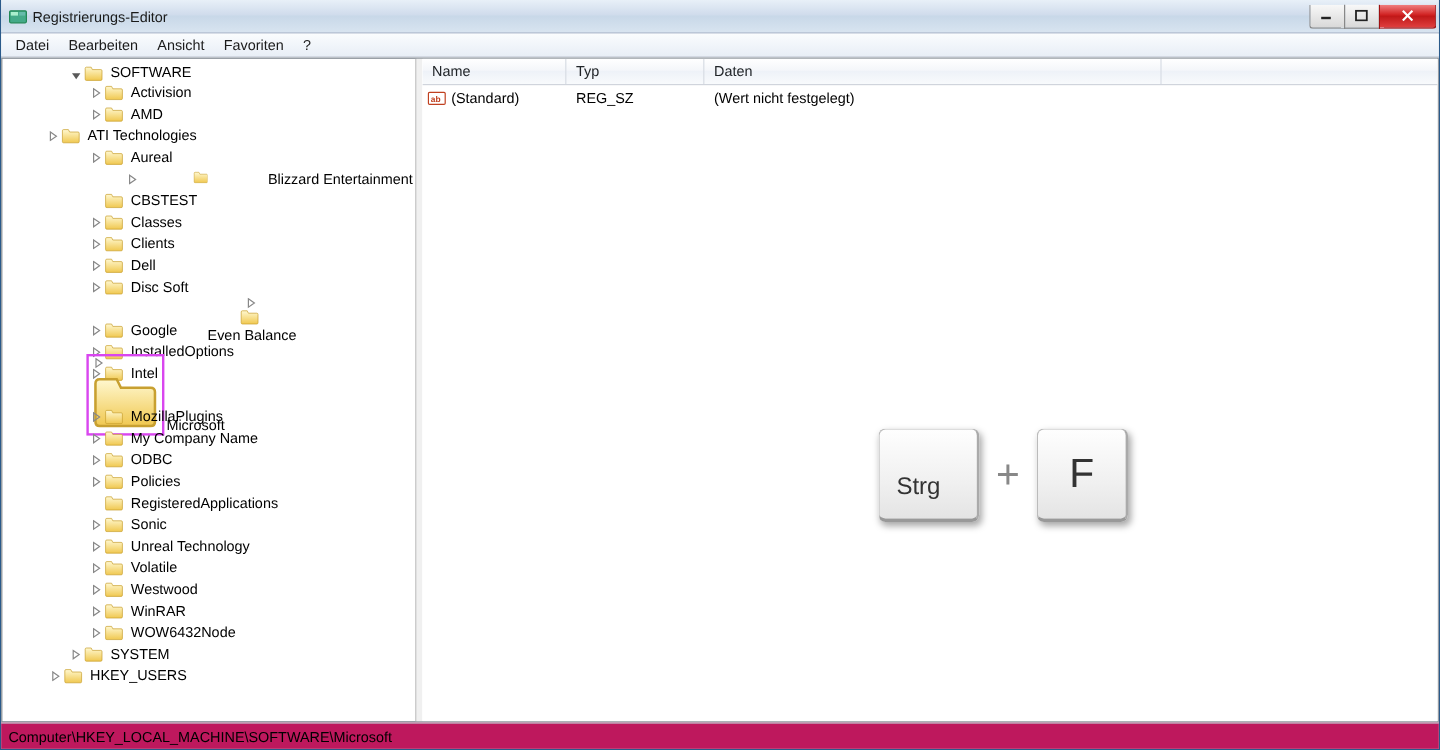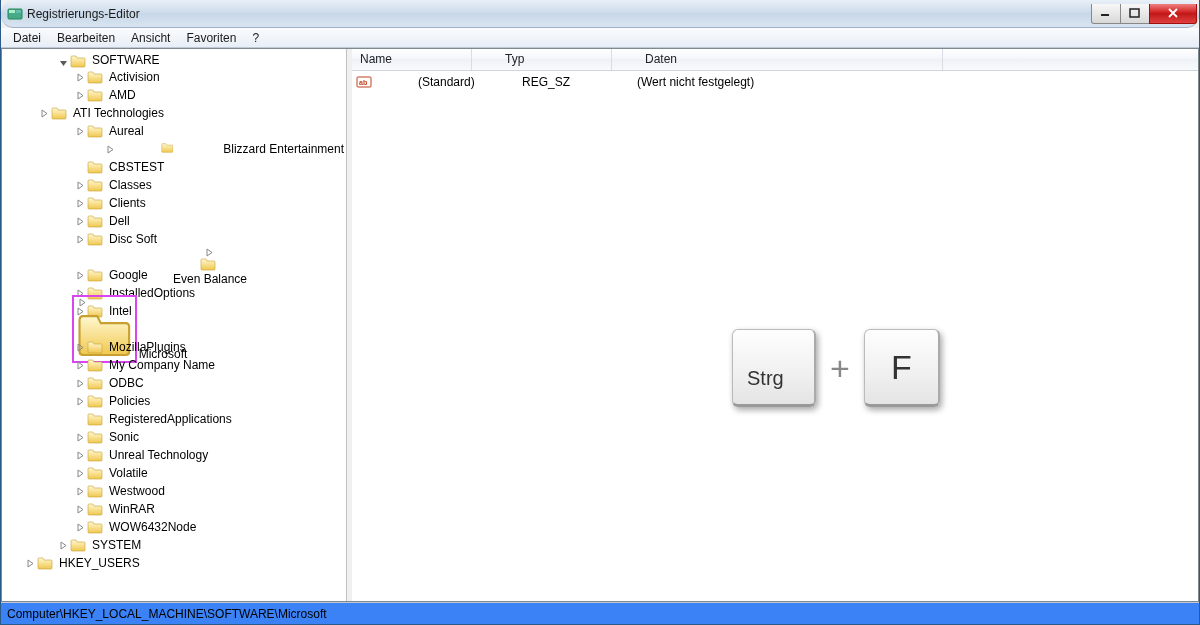--- a/index.html
+++ b/index.html
@@ -1,20 +1,20 @@
 <!DOCTYPE html>
 <html><head>
 <meta charset="utf-8">
 <style>
   * { box-sizing: border-box; margin: 0; padding: 0; }
   body { font-family: "Segoe UI", Tahoma, sans-serif; font-size: 12px; background: #5a8bb8; overflow: hidden; }
   
   .window { width: 1200px; height: 625px; background: #f0f0f0; display: flex; flex-direction: column; border: 1px solid #2a5a8a; border-top: none; position: relative; }
   
-  .titlebar { height: 28px; background: linear-gradient(to bottom, #e8f0f8 0%, #d0dcec 45%, #c8d8e8 50%, #d8e4f0 100%); display: flex; align-items: center; padding: 0 0 0 6px; border-bottom: 1px solid #a0b0c8; border-radius: 13px; }
+  .titlebar { height: 28px; background: linear-gradient(to bottom, #e8f0f8 0%, #d0dcec 45%, #c8d8e8 50%, #d8e4f0 100%); display: flex; align-items: center; padding: 0 0 0 6px; border-bottom: 1px solid #a0b0c8; }
   .titlebar-icon { width: 16px; height: 16px; margin-right: 4px; }
   .titlebar-title { flex: 1; color: #1a1a1a; font-size: 12px; }
   .window-controls { display: flex; height: 20px; margin-right: 2px; }
   .win-btn { width: 30px; height: 20px; display: flex; align-items: center; justify-content: center; border: 1px solid #888; border-top: none; background: linear-gradient(to bottom, #f8f8f8, #d8d8d8); margin-left: -1px; }
   .win-btn.min, .win-btn.max { border-radius: 0; }
   .win-btn.min { border-bottom-left-radius: 3px; }
   .win-btn.close { width: 48px; background: linear-gradient(to bottom, #f08080, #d02020 45%, #c01818 50%, #e04040); border-color: #a01010; border-bottom-right-radius: 3px; }
   .win-btn svg { width: 12px; height: 10px; }
   
   .menubar { height: 20px; background: linear-gradient(to bottom, #fafcfe, #e8eef6); display: flex; align-items: center; padding: 0 4px; border-bottom: 1px solid #c0c8d8; }
@@ -31,36 +31,36 @@
   .tree-node { display: flex; align-items: center; height: 18px; white-space: nowrap; padding-left: 4px; }
   .expander { width: 12px; height: 12px; display: flex; align-items: center; justify-content: center; margin-right: 1px; cursor: pointer; }
   .expander svg { width: 9px; height: 9px; }
   .folder-icon { width: 16px; height: 14px; margin-right: 4px; }
   .node-label { color: #000; padding: 1px 2px; }
   .node-highlighted { border: 2px solid #d946ef; padding:0 2px; margin-left:-2px;}
   
   .splitter { width: 5px; background: #f0f0f0; cursor: ew-resize; }
   
   .list-panel { flex: 1; display: flex; flex-direction: column; background: #fff; overflow: hidden; position:relative;}
-  .list-header { display: flex; height: 22px; background: linear-gradient(to bottom, #fff, #f4f6fa 45%, #eef2f8 50%, #f8fafc); border-bottom: 1px solid #d0d4dc; gap: 25px; }
+  .list-header { display: flex; height: 22px; background: linear-gradient(to bottom, #fff, #f4f6fa 45%, #eef2f8 50%, #f8fafc); border-bottom: 1px solid #d0d4dc; }
   .col-head { padding: 3px 8px; border-right: 1px solid #d8dce4; color: #202428; cursor: default; }
   .col-name { width: 120px; }
   .col-typ { width: 115px; }
   .col-daten { flex: 1; }
   .col-last { width:230px; border-right:none; }
   .list-body { flex: 1; padding: 2px 0; }
   .list-row { display: flex; height: 18px; align-items: center; padding-left: 4px; }
   .val-icon { width: 16px; height: 16px; margin-right: 4px; }
-  .cell-name { width: 100px; margin-left: 42px; }
+  .cell-name { width: 100px; }
   .cell-typ { width: 115px; padding-left:4px;}
   .cell-daten { flex: 1; padding-left:4px;}
   
-  .statusbar { height: 22px; background: #3b82f6; border-top: 1px solid #c0c8d0; display: flex; align-items: center; padding: 0 6px; font-size: 12px; color: #000; }
-  
-  .keyboard-overlay { position: absolute; left: 380px; top: 280px; display: flex; align-items: center; gap: 14px; pointer-events:none; z-index:50;}
+  .statusbar { height: 22px; background: #be185d; border-top: 1px solid #c0c8d0; display: flex; align-items: center; padding: 0 6px; font-size: 12px; color: #000; }
+  
+  .keyboard-overlay { position: absolute; left: 380px; top: 308px; display: flex; align-items: center; gap: 14px; pointer-events:none; z-index:50;}
   .keycap { background: linear-gradient(to bottom, #fefefe, #f0f0f0 60%, #e4e4e4); border: 1px solid #bbb; border-bottom: 3px solid #999; border-right: 2px solid #aaa; border-radius: 6px; box-shadow: 2px 3px 6px rgba(0,0,0,0.35); display: flex; align-items: center; padding: 18px 16px 14px 14px; font-family: Arial, sans-serif; color: #333; }
   .keycap.strg { font-size: 20px; width:84px; height:78px; align-items:flex-end;}
   .keycap.f { font-size: 34px; width:76px; height:78px; justify-content:center; align-items:center; padding:0;}
   .plus { font-size: 34px; color: #888; font-weight: 300; }
 </style>
 </head>
 <body>
 
 <div class="window">
 
@@ -563,21 +563,21 @@
                 <path d="M1 3 L1 12 Q1 13 2 13 L14 13 Q15 13 15 12 L15 5 Q15 4 14 4 L7 4 L6 2 L2 2 Q1 2 1 3 Z" fill="url(#g1)" stroke="#c8a030" stroke-width="0.6"></path>
                 <defs>
                   <linearGradient id="g1" x1="0" y1="0" x2="0" y2="1">
                     <stop offset="0" stop-color="#fff8d0"></stop>
                     <stop offset="1" stop-color="#f0c850"></stop>
                   </linearGradient>
                 </defs>
               </svg></span>
             <span class="node-label">SYSTEM</span>
           </div>
-          <div class="tree-node" style="padding-left: 22px; align-items: center;">
+          <div class="tree-node" style="padding-left: 38px; align-items: center;">
             <span class="expander">
               <svg viewBox="0 0 9 9">
                 <path d="M2 1 L7 4.5 L2 8 Z" fill="none" stroke="#888" stroke-width="1"></path>
               </svg>
             </span>
             <span class="folder-icon"><svg viewBox="0 0 16 14">
                 <path d="M1 3 L1 12 Q1 13 2 13 L14 13 Q15 13 15 12 L15 5 Q15 4 14 4 L7 4 L6 2 L2 2 Q1 2 1 3 Z" fill="url(#g1)" stroke="#c8a030" stroke-width="0.6"></path>
                 <defs>
                   <linearGradient id="g1" x1="0" y1="0" x2="0" y2="1">
                     <stop offset="0" stop-color="#fff8d0"></stop>

